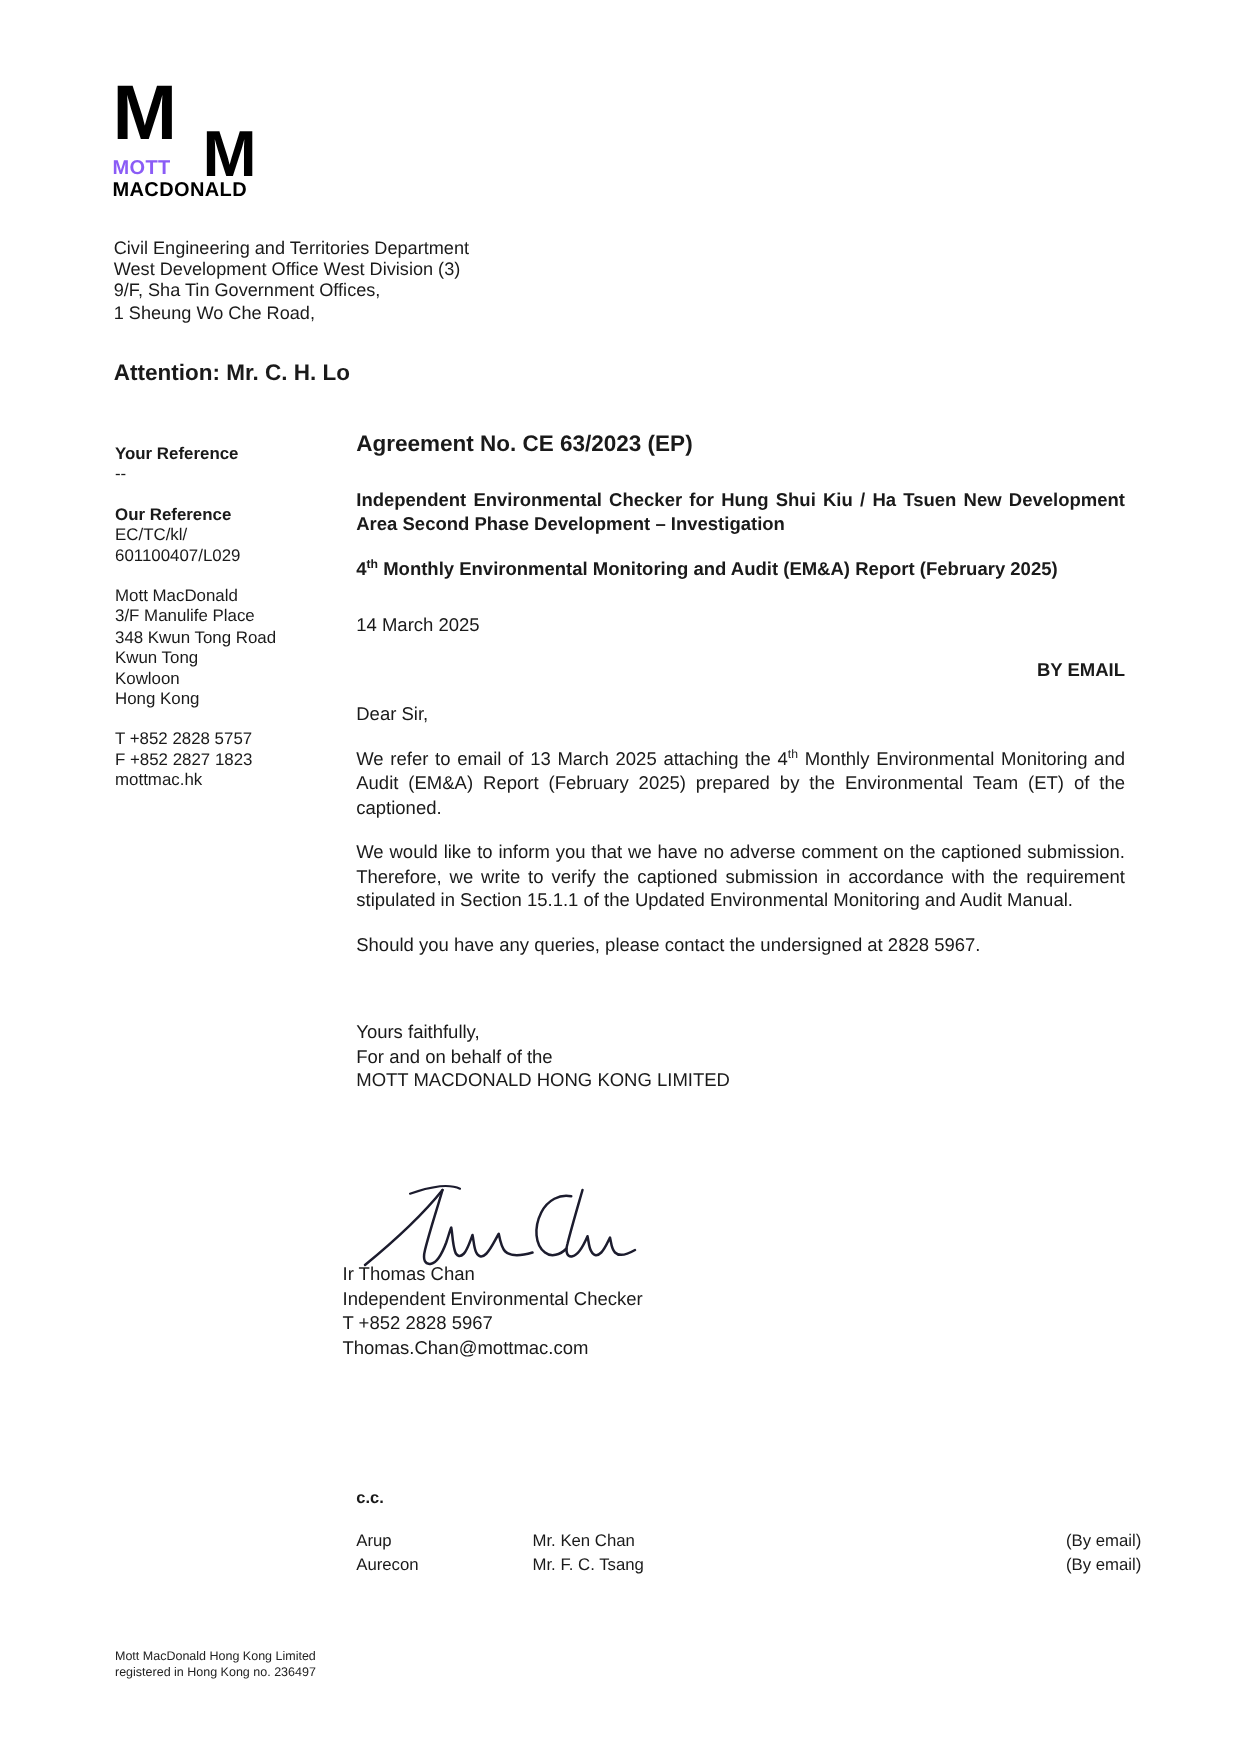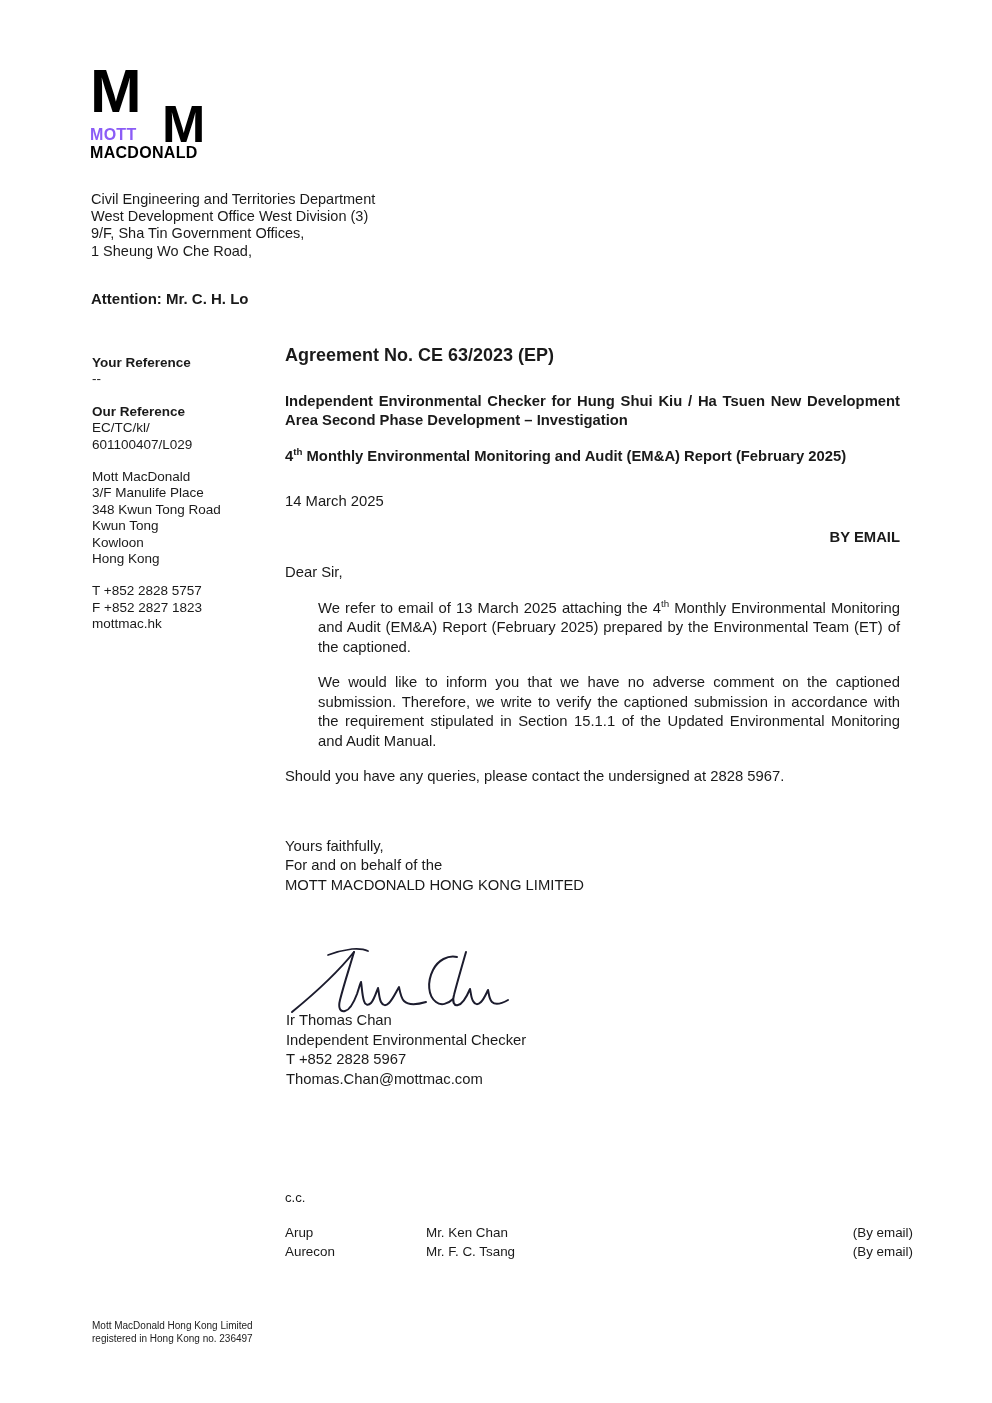--- a/index.html
+++ b/index.html
@@ -80,21 +80,21 @@
     width: 380px;
     font-size: 14.5px;
     line-height: 17.2px;
   }
   .recipient div { white-space: nowrap; }
 
   .attention {
     position: absolute;
     left: 91px;
     top: 290px;
-    font-size: 15px;
+    font-size: 18px;
     font-weight: bold;
     line-height: 17.2px;
   }
 
   
   .refcol {
     position: absolute;
     left: 92px;
     top: 355px;
     width: 180px;
@@ -117,21 +117,20 @@
     font-size: 14.8px;
     line-height: 19.5px;
   }
   .body-col .b {
     font-weight: bold;
     text-align: right;
   }
   .just {
     text-align: justify;
     text-justify: inter-word;
-    margin-left: 33px;
   }
 
   .h-agreement { font-weight: bold; font-size: 18px; }
   .h-title { font-weight: bold; font-size: 14.8px; text-align: justify; }
   .h-report { font-weight: bold; font-size: 14.8px; text-align: justify; }
 
   .gap-20 { height: 20px; }
   .gap-26 { height: 26px; }
   .gap-16 { height: 16px; }
   .gap-30 { height: 30px; }
@@ -147,34 +146,34 @@
     position: absolute;
     left: 288px;
     top: 938px;
     width: 230px;
     height: 82px;
   }
   .sign-wrap svg { display: block; }
 
   .signer {
     position: absolute;
-    left: 286px;
+    left: 274px;
     top: 1011px;
     font-size: 14.8px;
     line-height: 19.5px;
   }
   .signer div { white-space: nowrap; }
 
   
   .cc-label {
     position: absolute;
     left: 285px;
     top: 1190px;
     font-size: 13.2px;
-    font-weight: normal;
+    font-weight: bold;
     line-height: 16px;
   }
   .cc-table {
     position: absolute;
     left: 285px;
     top: 1224px;
     width: 628px;
     font-size: 13.4px;
     line-height: 18.5px;
     border-collapse: collapse;

